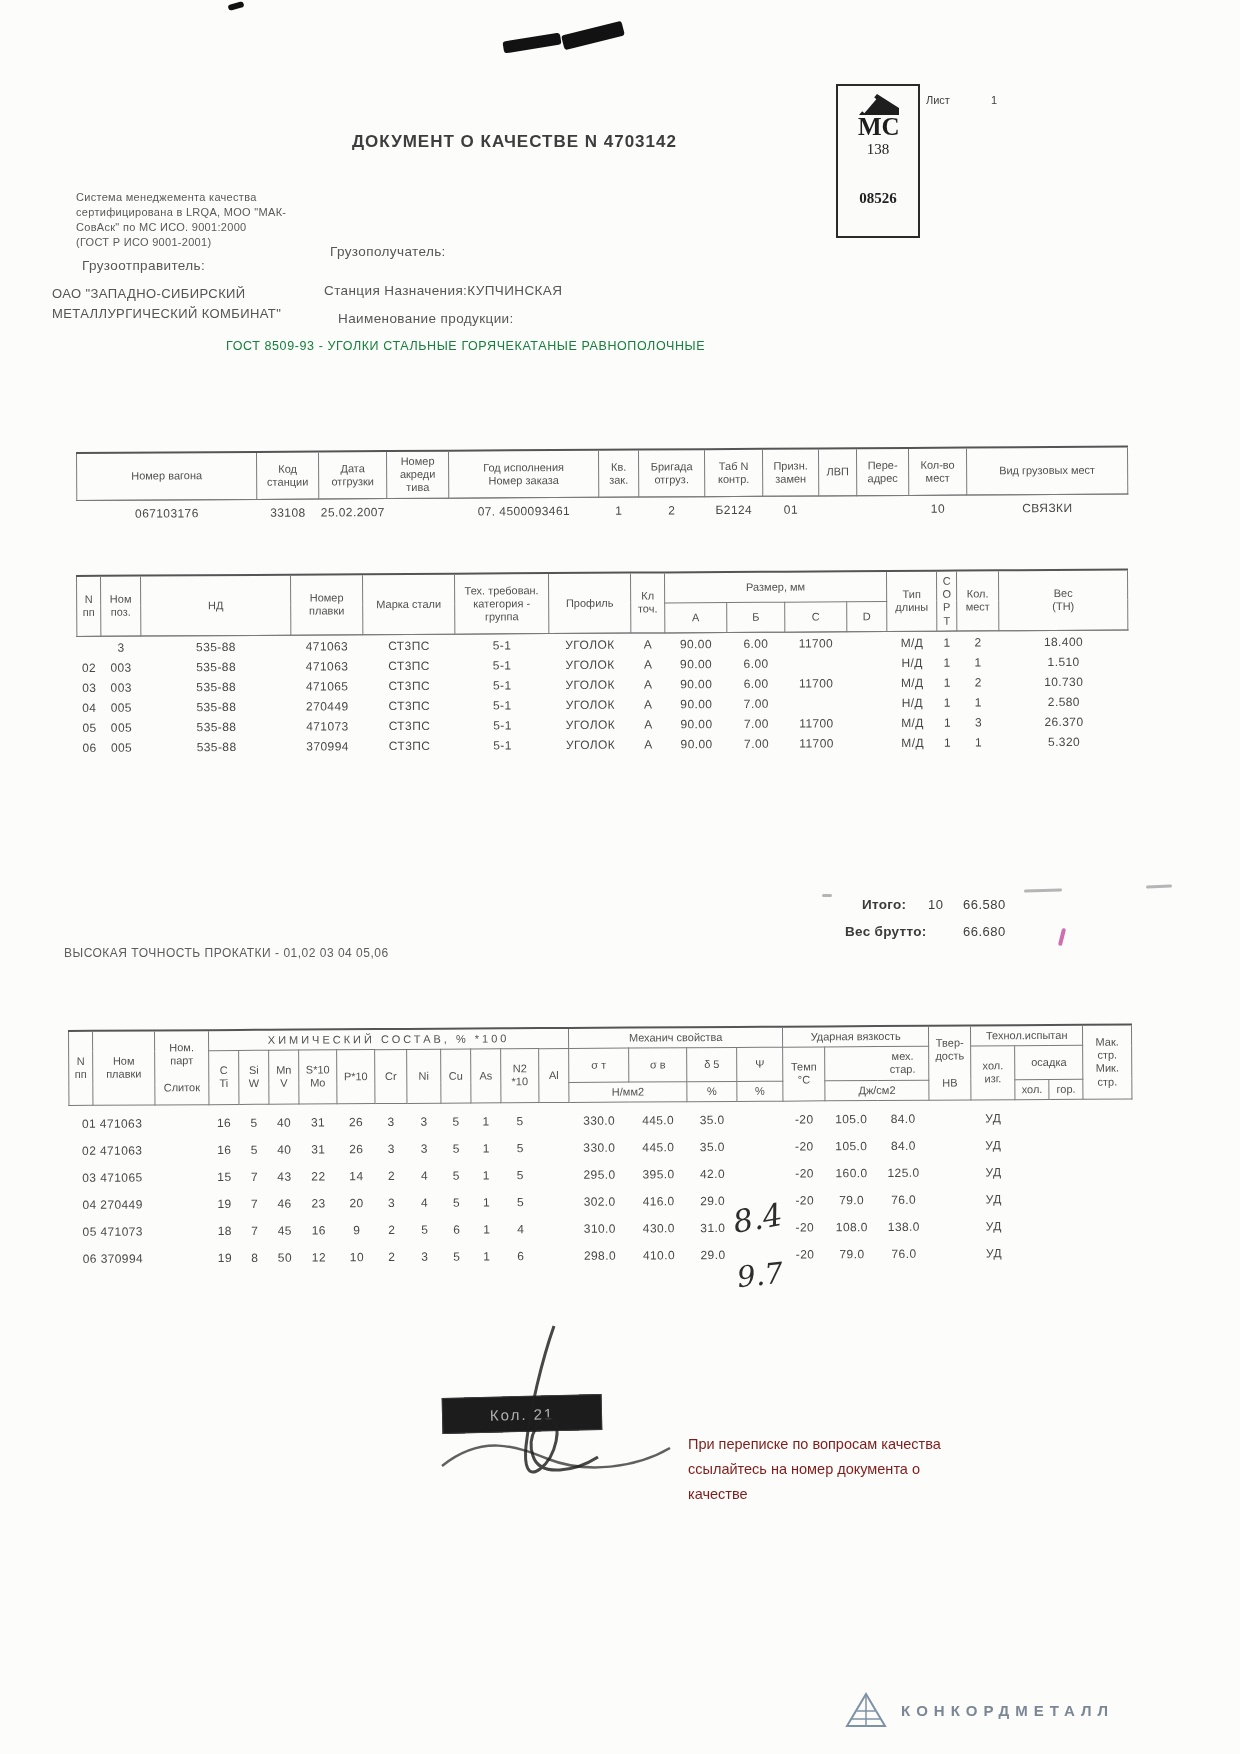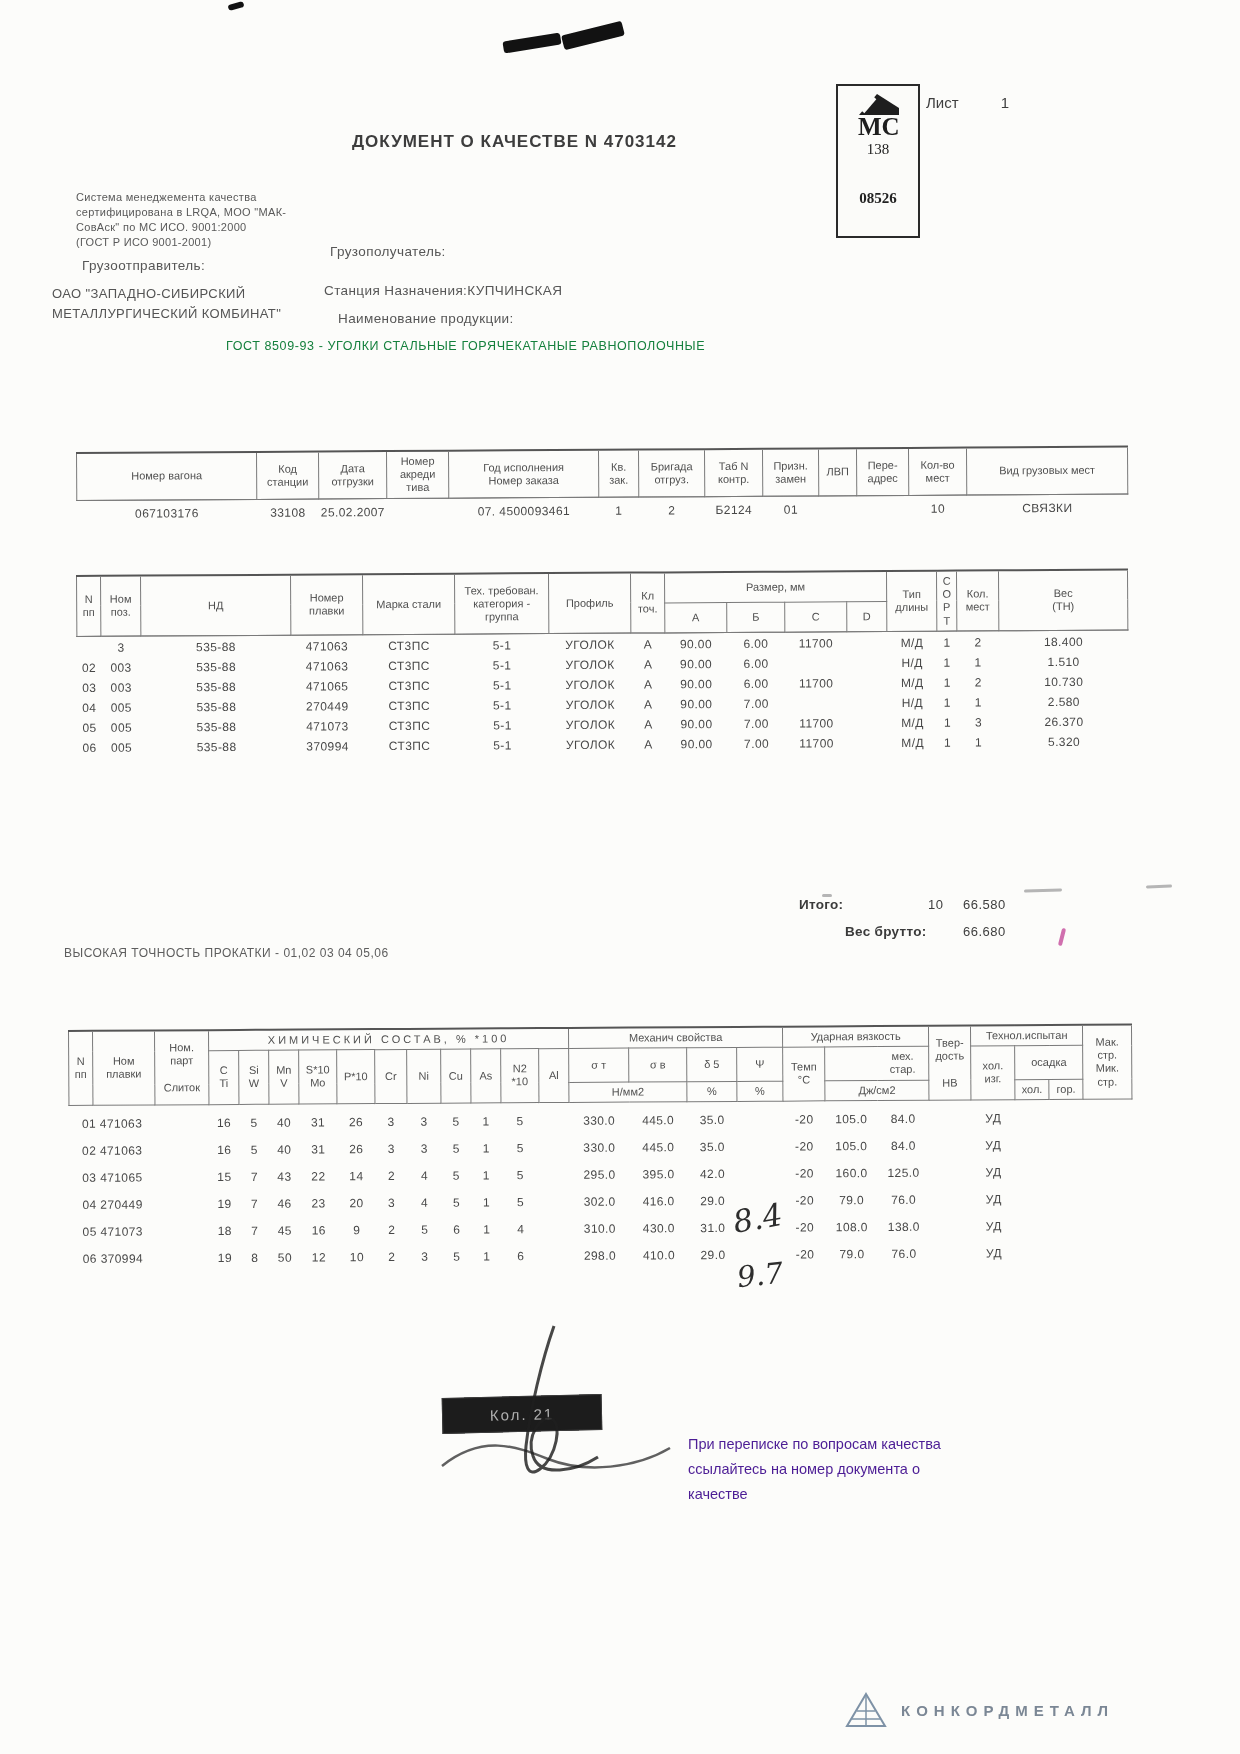--- a/index.html
+++ b/index.html
@@ -67,21 +67,21 @@
 
   <div class="abs mc-stamp" style="left:836px;top:84px">
     <svg width="54" height="46" viewBox="0 0 54 46" style="margin-top:5px">
       <path d="M8 24 L26 3 L48 17 L48 24 Z" fill="#1e1e1e"></path>
       <path d="M24 7 L12 21" stroke="#fbfbf9" stroke-width="3.5"></path>
       <text x="7" y="44" font-family="Liberation Serif,serif" font-size="25" font-weight="bold" fill="#1e1e1e">МС</text>
     </svg>
     <div class="mc-num">138</div>
     <div class="mc-num" style="margin-top:32px;font-weight:bold">08526</div>
   </div>
-  <div class="abs" style="left:926px;top:94px;font-size:15px;color:#3f3f3f">
+  <div class="abs" style="left:926px;top:94px;font-size:11px;color:#3f3f3f">
     <span>Лист</span>
     <span style="margin-left:38px">1</span>
   </div>
 
   <div class="abs lbl" style="left:82px;top:258px">Грузоотправитель:</div>
   <div class="abs pre" style="left:52px;top:284px;font-size:13px;line-height:20px;letter-spacing:.4px;color:#545454">ОАО "ЗАПАДНО-СИБИРСКИЙ
 МЕТАЛЛУРГИЧЕСКИЙ КОМБИНАТ"</div>
   <div class="abs lbl" style="left:330px;top:244px">Грузополучатель:</div>
   <div class="abs lbl" style="left:324px;top:283px">Станция Назначения:КУПЧИНСКАЯ</div>
   <div class="abs lbl" style="left:338px;top:311px">Наименование    продукции:</div>
@@ -309,21 +309,21 @@
         <td>11700</td>
         <td></td>
         <td>М/Д</td>
         <td>1</td>
         <td>1</td>
         <td>5.320</td>
       </tr>
     </tbody>
   </table>
 
-  <div class="abs bold-lbl" style="left:799px;top:897px">Итого:</div>
+  <div class="abs bold-lbl" style="left:862px;top:897px">Итого:</div>
   <div class="abs tot-val" style="left:928px;top:897px">10</div>
   <div class="abs tot-val" style="left:963px;top:897px">66.580</div>
   <div class="abs bold-lbl" style="left:845px;top:924px">Вес брутто:</div>
   <div class="abs tot-val" style="left:963px;top:924px">66.680</div>
 
   <div class="abs dash" style="left:822px;top:894px;width:10px"></div>
   <div class="abs dash" style="left:1024px;top:889px;width:38px;transform:rotate(-2deg)"></div>
   <div class="abs dash" style="left:1146px;top:885px;width:26px;transform:rotate(-2deg)"></div>
   <div class="abs" style="left:1060px;top:928px;width:4px;height:18px;background:#d06fae;transform:rotate(14deg);border-radius:2px"></div>
 
@@ -591,21 +591,21 @@
 
 
   <div class="abs ink-stamp" style="left:442px;top:1396px">
     <span>Кол.  21</span>
   </div>
   <svg class="abs" style="left:424px;top:1316px" width="260" height="190" viewBox="0 0 260 190">
     <path d="M130 10 C118 44 106 94 102 130 C100 150 104 162 116 153 C133 140 138 108 128 103 C117 98 102 120 109 140 C116 162 152 155 174 141" fill="none" stroke="#1e1e1e" stroke-width="3" opacity="0.82"></path>
     <path d="M18 150 C58 118 92 130 124 143 C162 158 212 152 246 132" fill="none" stroke="#1e1e1e" stroke-width="2.5" opacity="0.7"></path>
   </svg>
 
-  <div class="abs pre" style="left:688px;top:1432px;font-size:14.5px;line-height:25px;color:#4c1d95">При переписке по вопросам качества
+  <div class="abs pre" style="left:688px;top:1432px;font-size:14.5px;line-height:25px;color:#7f1d1d">При переписке по вопросам качества
 ссылайтесь на номер документа о
 качестве</div>
 
   <div class="abs brand-row" style="left:845px;top:1692px">
     <svg width="42" height="36" viewBox="0 0 42 36">
       <path d="M21 2 L40 34 L2 34 Z" fill="none" stroke="#7e92a6" stroke-width="2"></path>
       <path d="M21 2 L21 34 M12 19 L30 19 M7 27 L35 27" stroke="#7e92a6" stroke-width="1.5" fill="none"></path>
     </svg>
     <span class="brand-text">КОНКОРДМЕТАЛЛ</span>
   </div>

